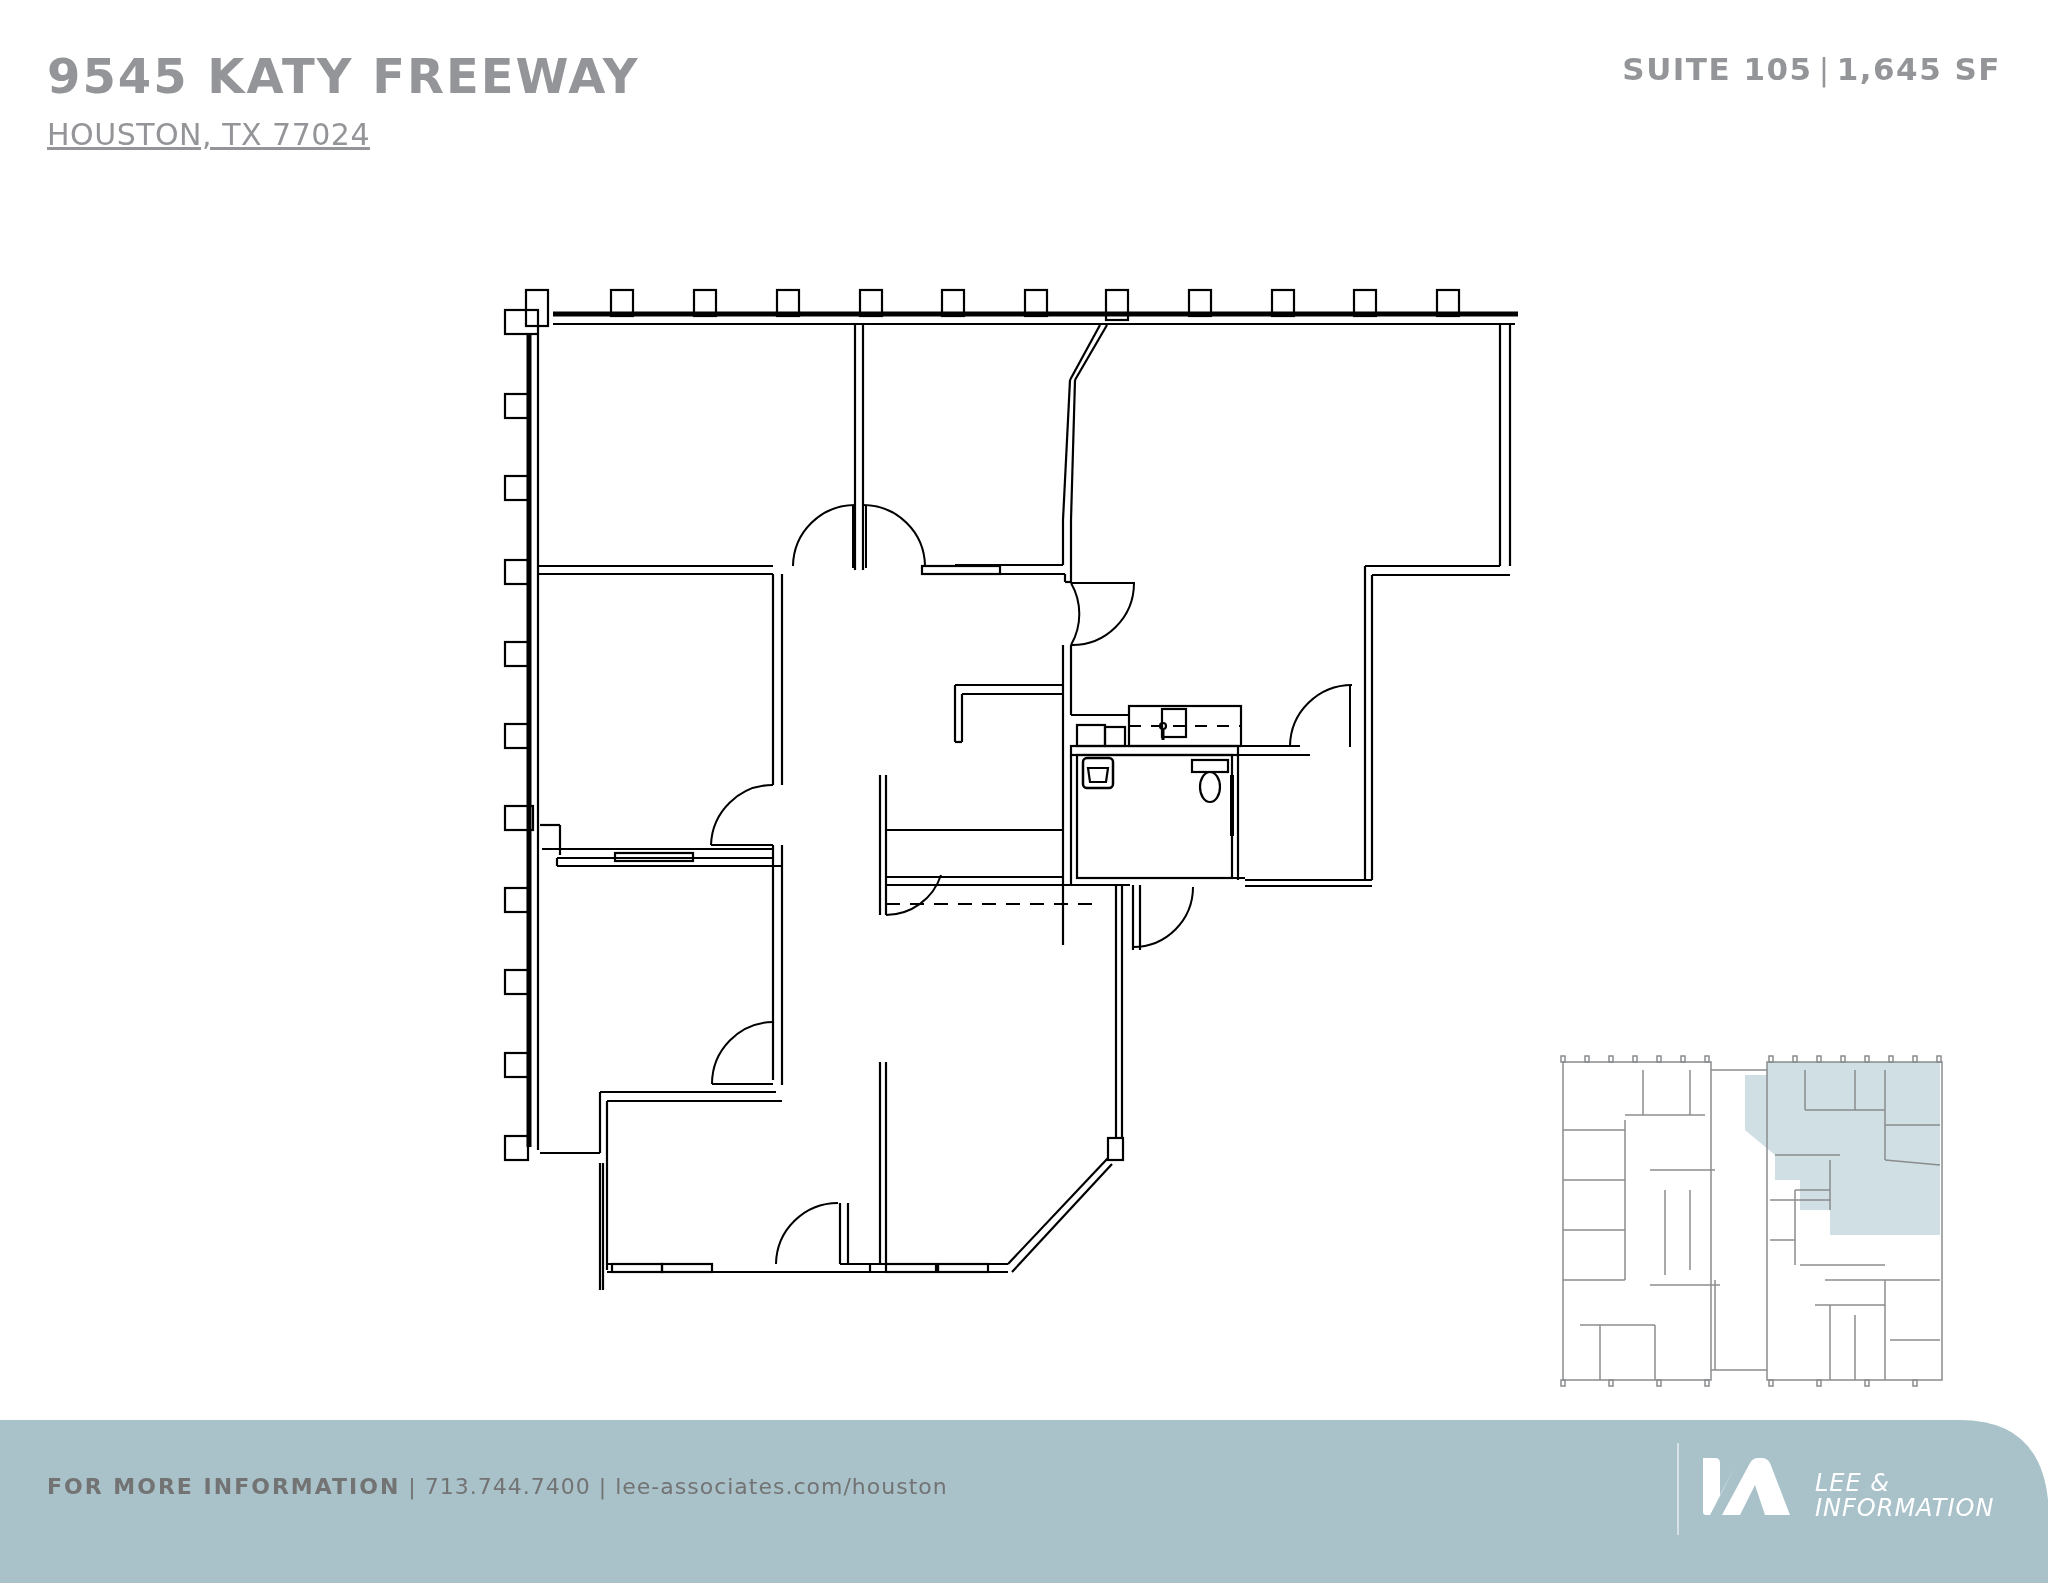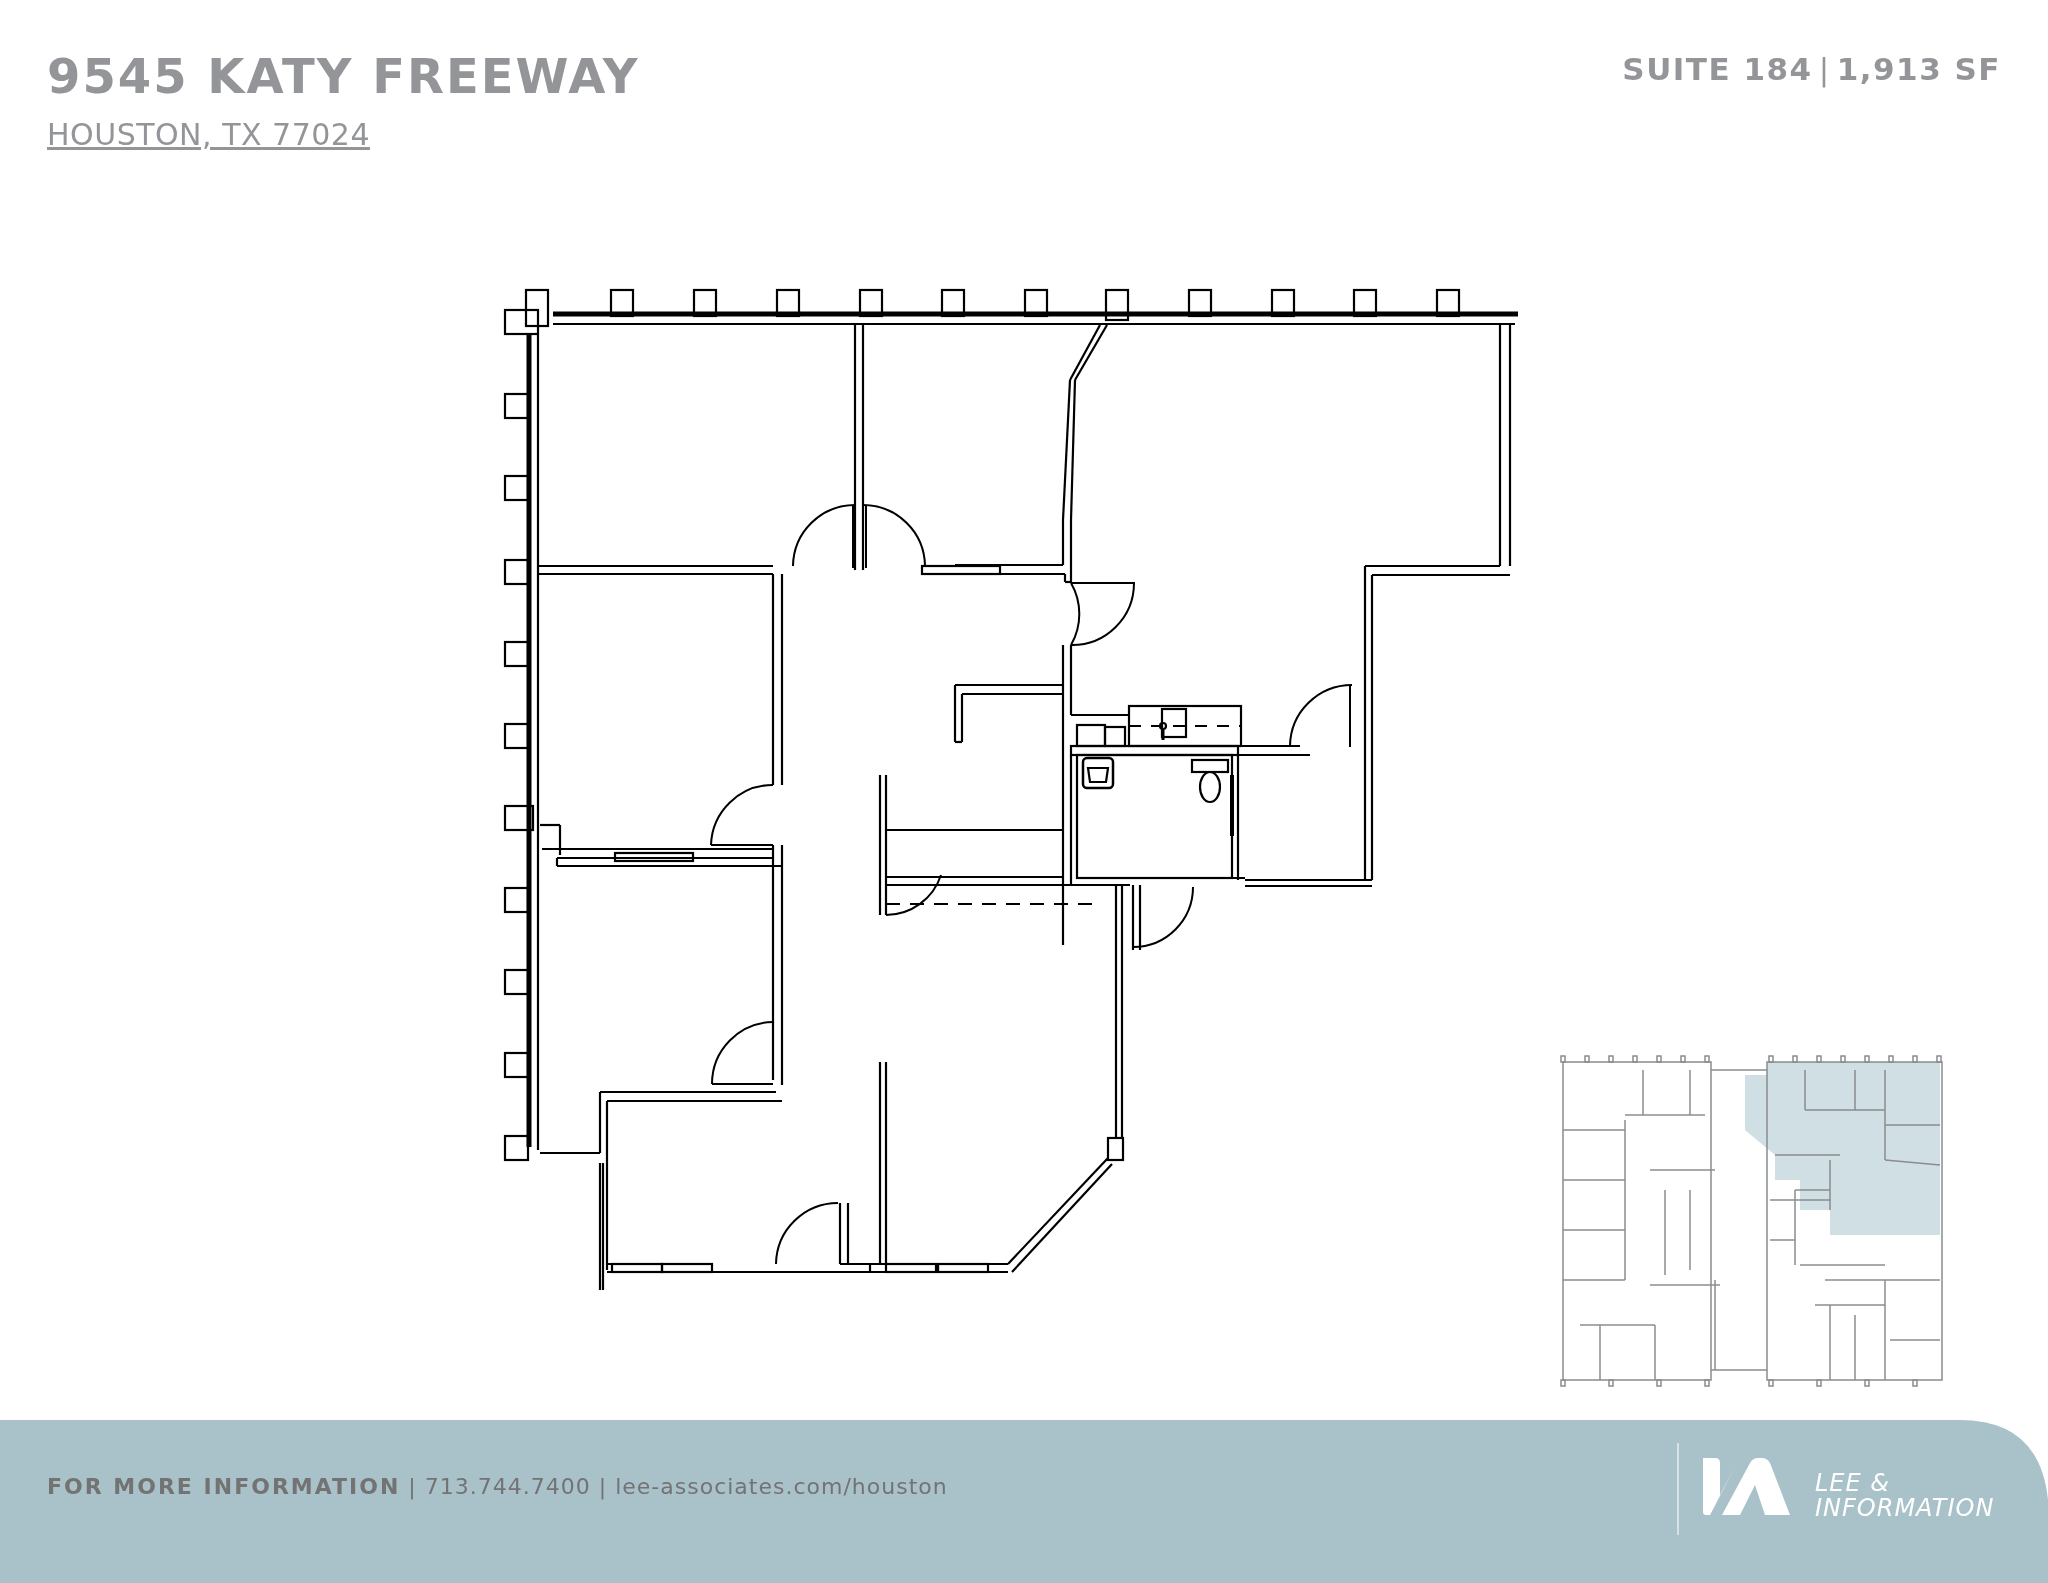--- a/index.html
+++ b/index.html
@@ -19,21 +19,21 @@
   .divider { position: absolute; left: 1677px; top: 1443px; width: 2px; height: 92px; background: #d6e2e6; }
   .logo { position: absolute; left: 1700px; top: 1455px; width: 90px; height: 65px; }
   .logo-text { position: absolute; left: 1815px; top: 1471px; color: #ffffff; font-size: 24px; line-height: 25px; letter-spacing: 1px; font-style: italic; }
 </style>
 </head>
 <body>
 
 <div class="title">9545 KATY FREEWAY</div>
 <div class="subtitle">HOUSTON, TX 77024</div>
 <div class="suite">
-  <span>SUITE 184</span><span class="sep">|</span><span>1,913 SF</span>
+  <span>SUITE 105</span><span class="sep">|</span><span>1,645 SF</span>
 </div>
 
 <svg class="plan" width="2048" height="1583" viewBox="0 0 2048 1583" fill="none" stroke="#000" stroke-width="2.2">
 
   <g>
     <line x1="553" y1="314" x2="1518" y2="314" stroke-width="5"></line>
     <line x1="553" y1="324" x2="1515" y2="324"></line>
     <rect x="526" y="290" width="22" height="36"></rect>
     <rect x="611" y="290" width="22" height="26"></rect>
     <rect x="694" y="290" width="22" height="26"></rect>

